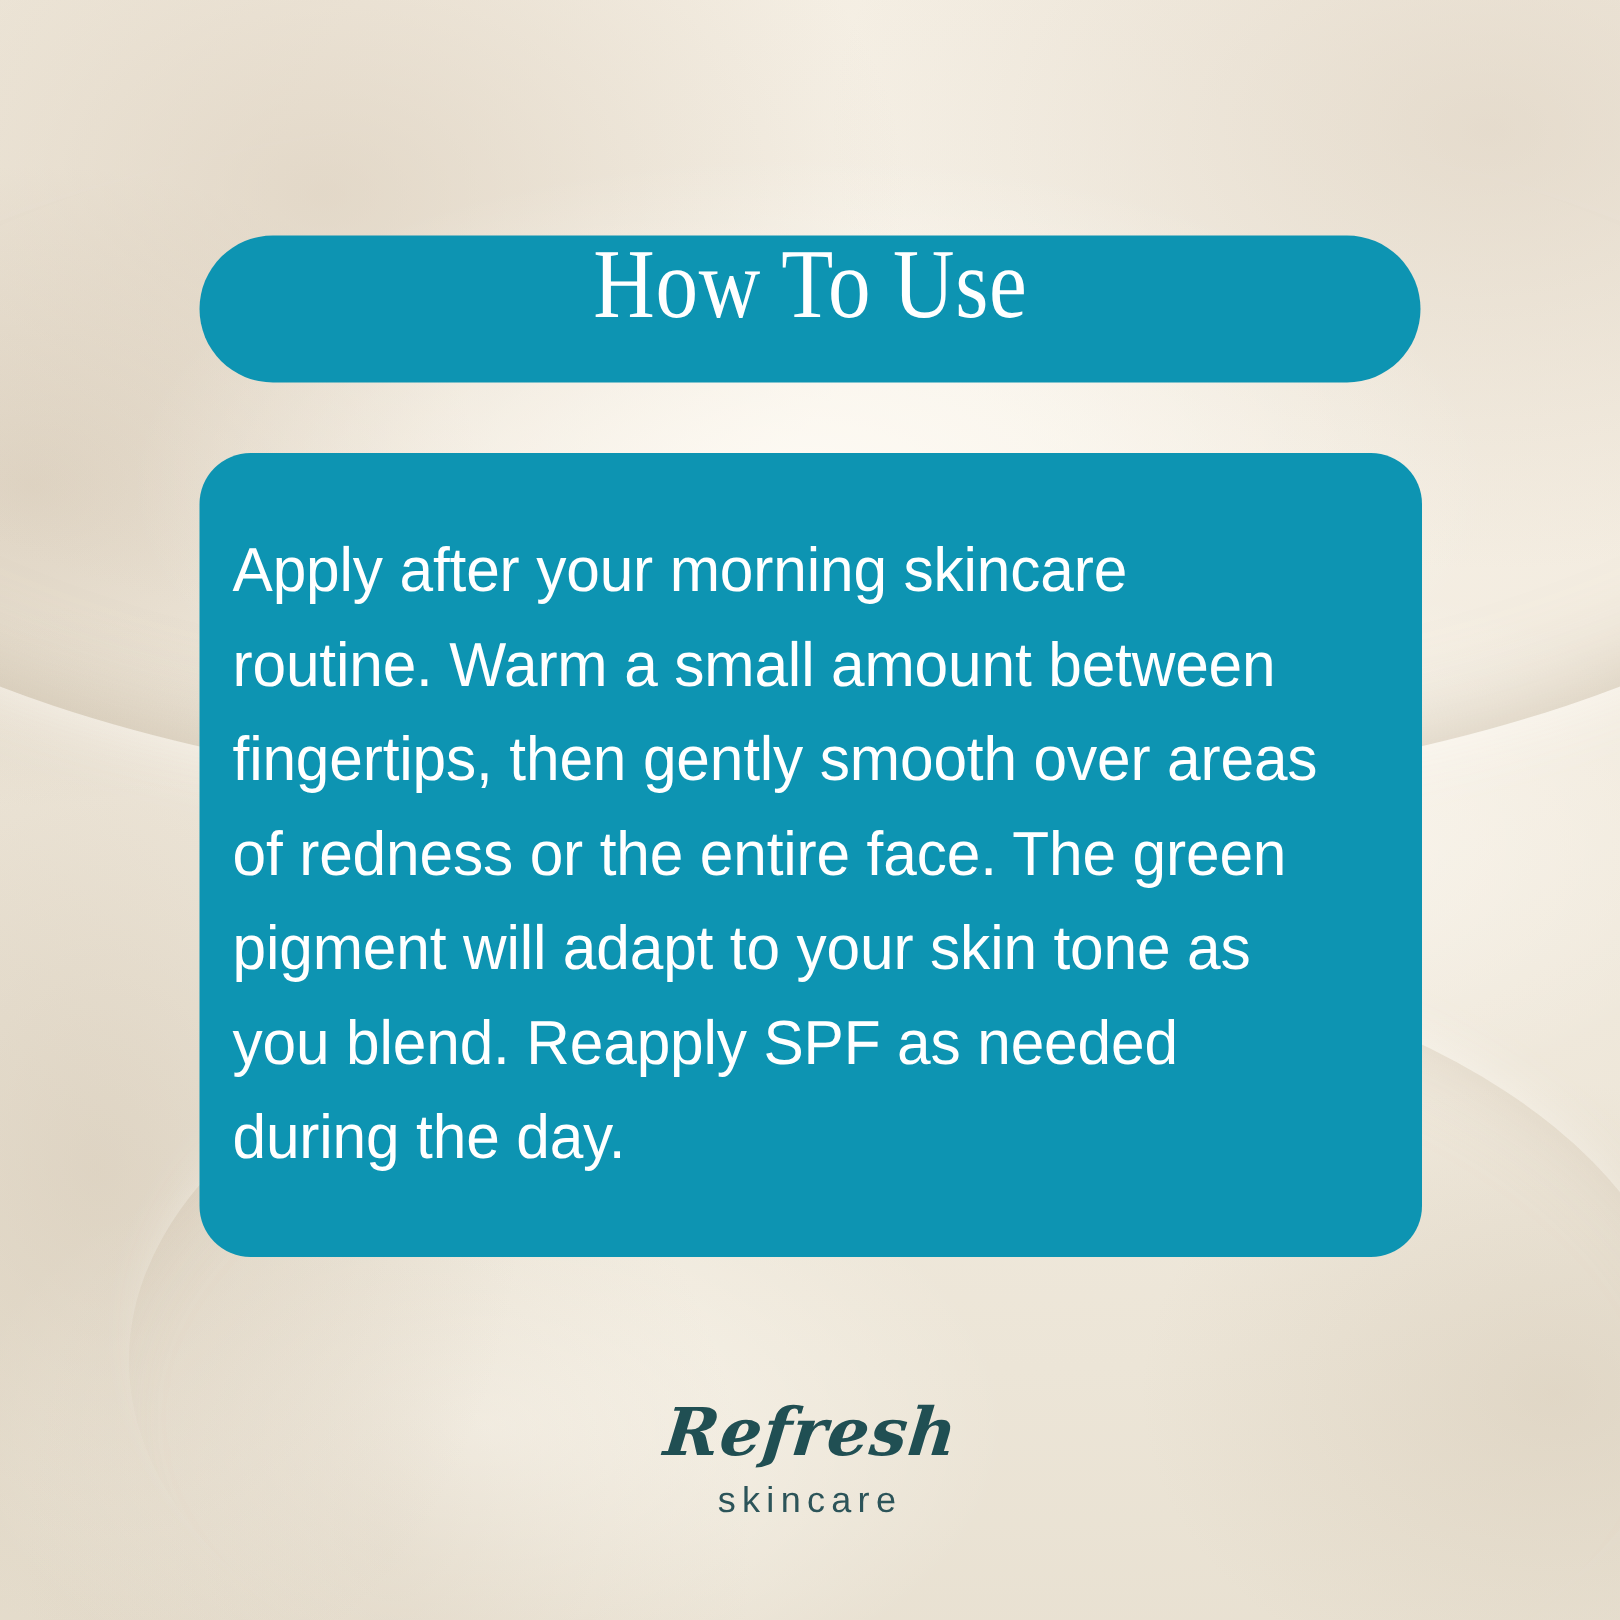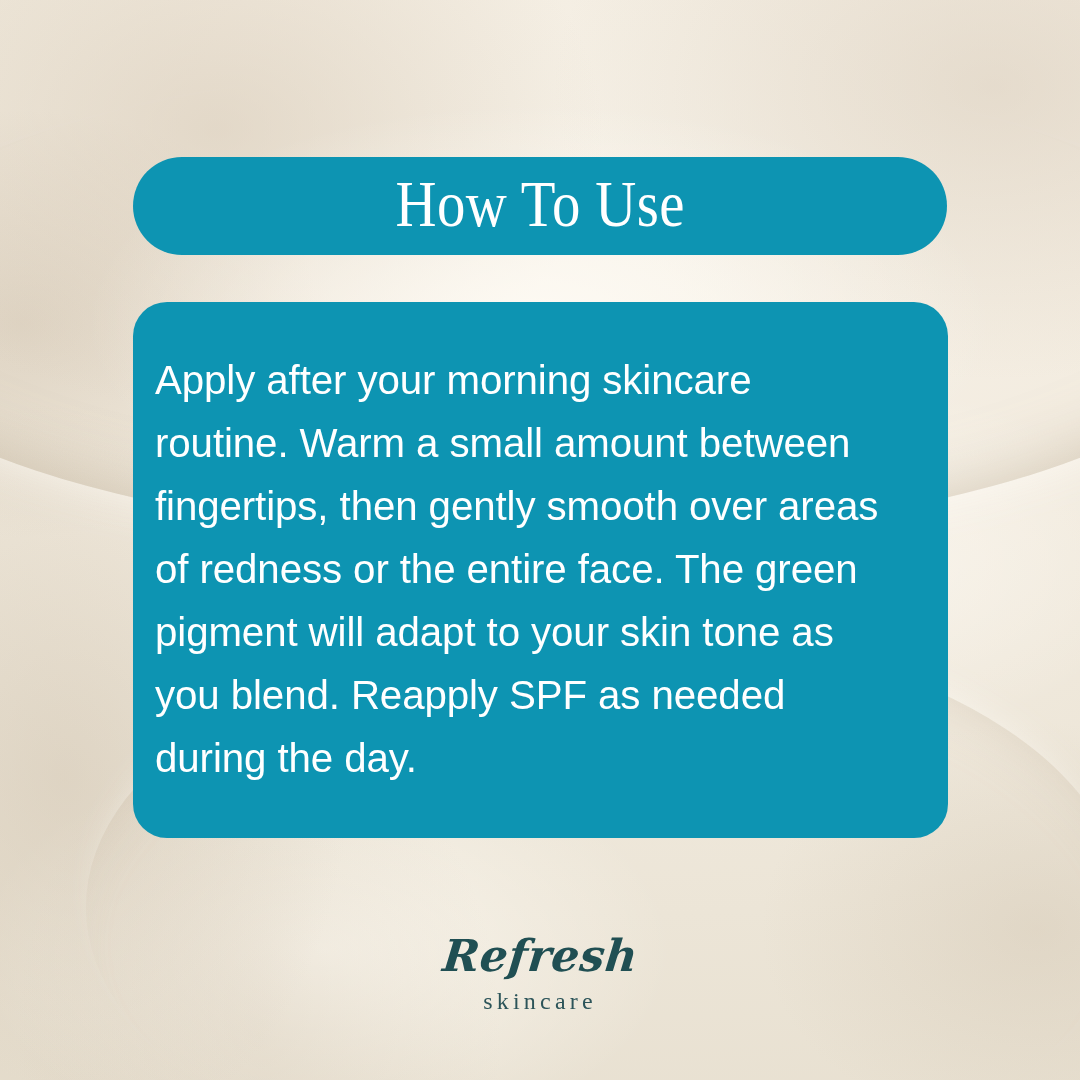--- a/index.html
+++ b/index.html
@@ -89,21 +89,21 @@
   
   .title-pill {
     position: absolute;
     left: 133px;
     top: 157px;
     width: 814px;
     height: 98px;
     border-radius: 49px;
     background: #0d94b2;
     display: flex;
-    align-items: center;
+    align-items: flex-start;
     justify-content: center;
   }
   .title-text {
     font-family: "Liberation Serif", "DejaVu Serif", serif;
     font-size: 66px;
     line-height: 1;
     color: #ffffff;
     letter-spacing: 0.5px;
     transform: scaleX(0.86);
     transform-origin: center;
@@ -150,21 +150,21 @@
     font-size: 44px;
     line-height: 48px;
     color: #204f53;
     letter-spacing: 0.5px;
     transform: skewX(-6deg);
     display: inline-block;
   }
   .logo-sub {
     display: block;
     margin-top: 8px;
-    font-family: Liberation Serif, serif;
+    font-family: Liberation Sans, sans-serif;
     font-size: 24px;
     line-height: 26px;
     color: #2c5459;
     letter-spacing: 4.2px;
     font-weight: 400;
   }
 </style>
 </head>
 <body>
 

